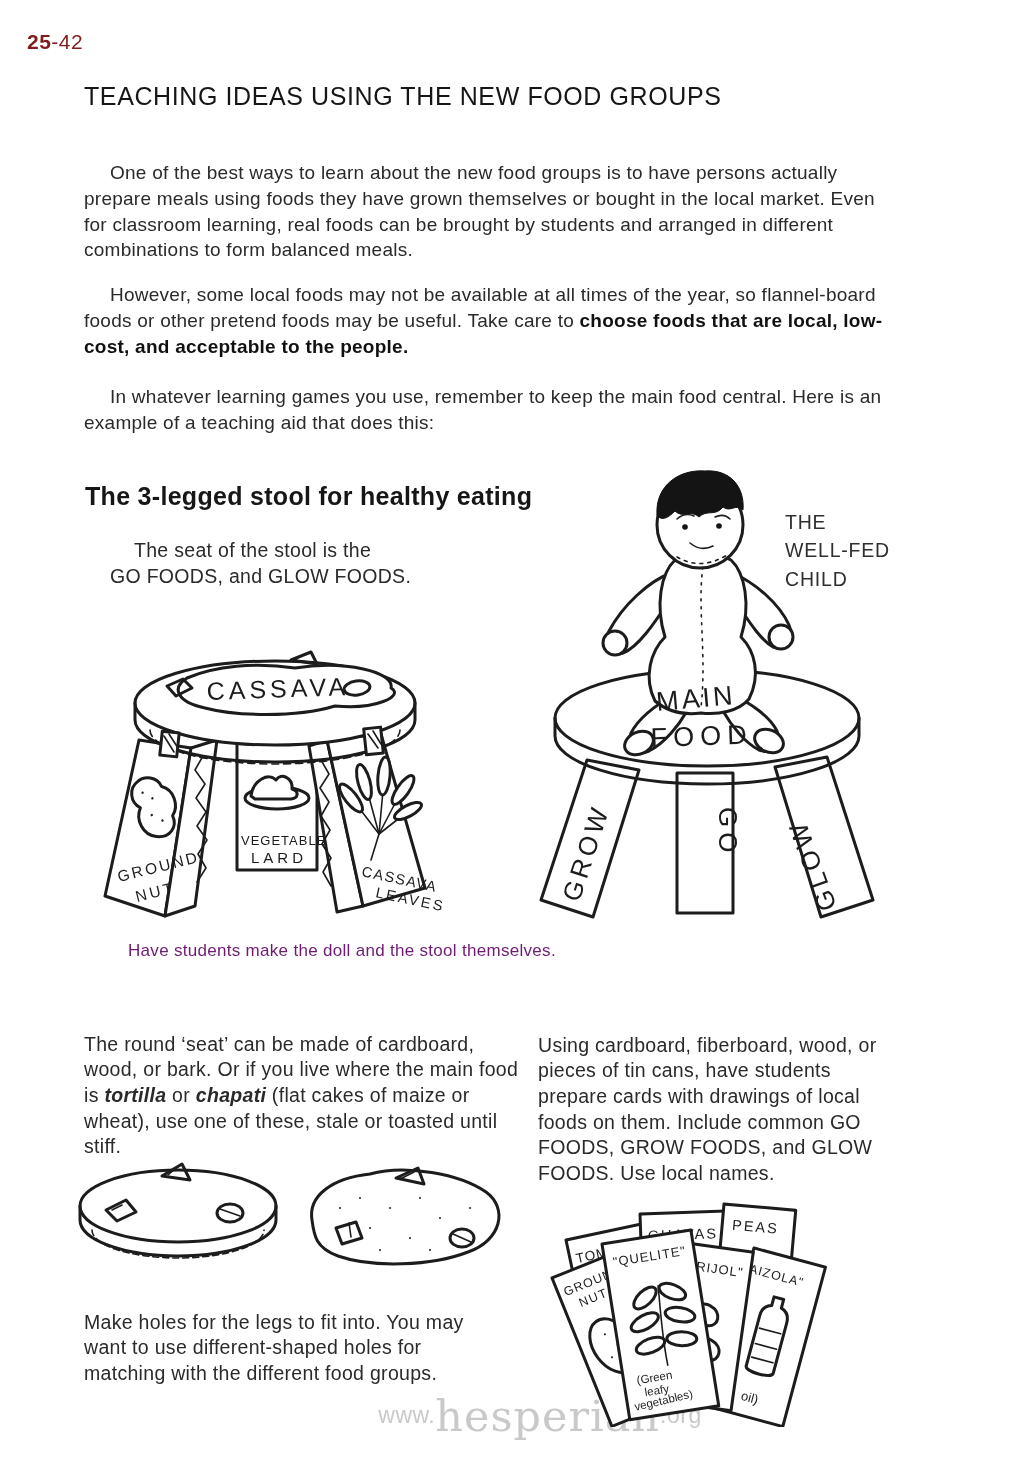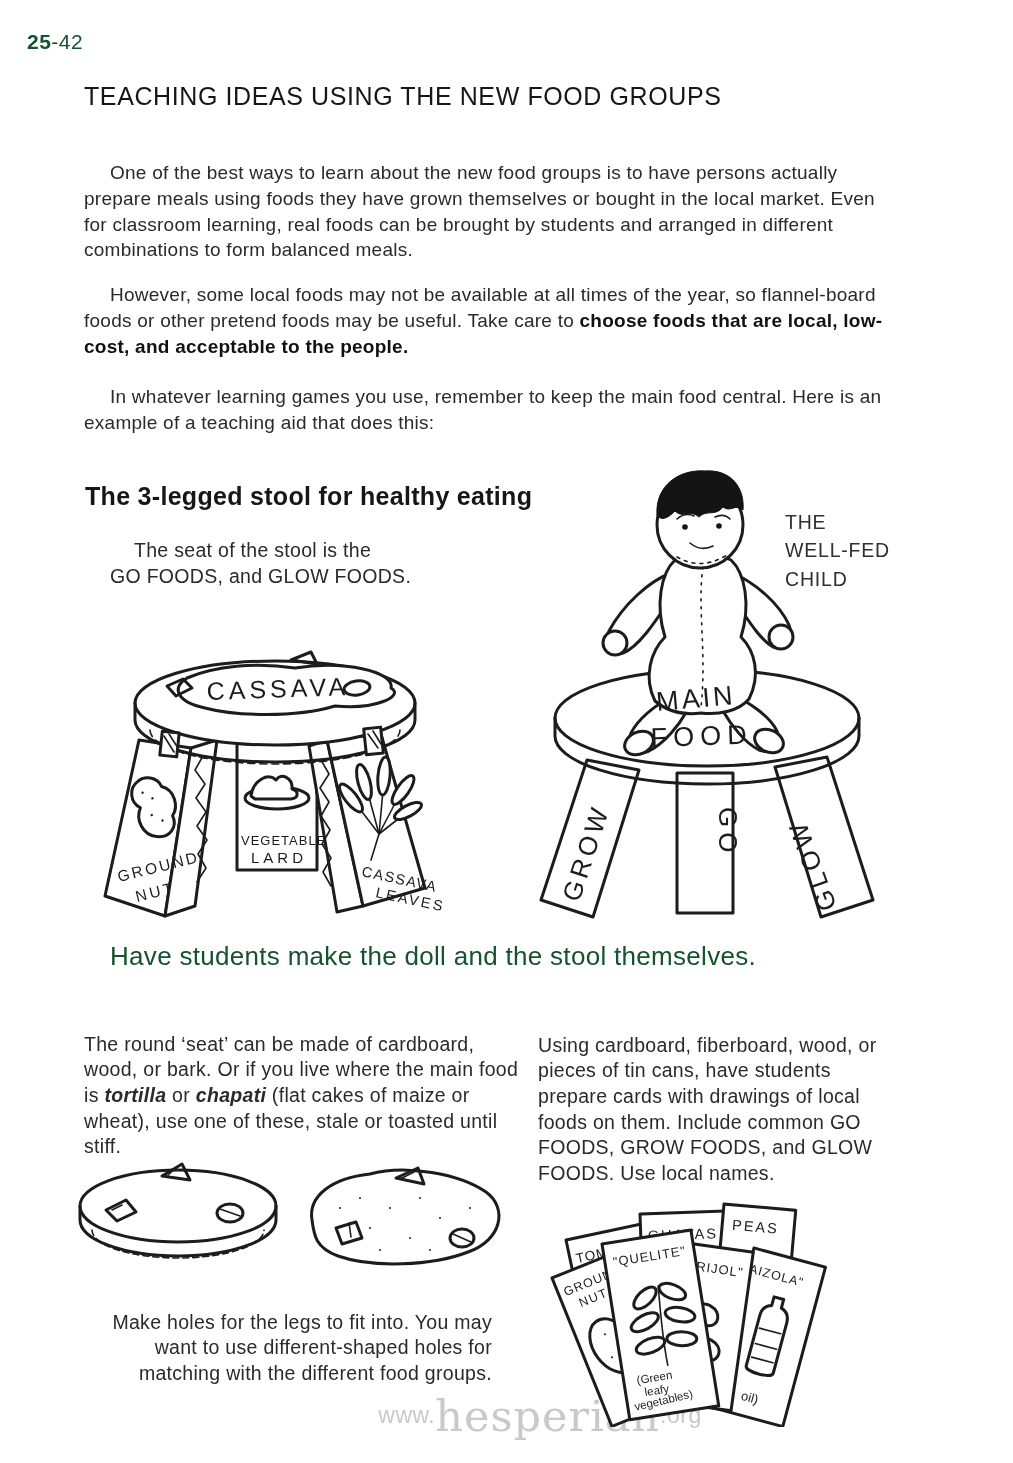--- a/index.html
+++ b/index.html
@@ -3,37 +3,37 @@
 <meta charset="utf-8">
 <style>
   html,body{margin:0;padding:0;background:#ffffff;}
   .page{
     position:relative;width:1013px;height:1463px;margin:0 auto;
     background:#ffffff;color:#1f1f1f;
     font-family:"Liberation Sans",sans-serif;
     overflow:hidden;
   }
   .abs{position:absolute;}
-  .page-number{left:27px;top:30px;font-size:21px;letter-spacing:.5px;color:#14532d;}
+  .page-number{left:27px;top:30px;font-size:21px;letter-spacing:.5px;color:#7f1d1d;}
   .page-number .b{font-weight:bold;}
   .doc-title{left:84px;top:82px;font-size:25px;letter-spacing:.6px;color:#161616;white-space:nowrap;}
   .para{font-size:19px;line-height:1.36;letter-spacing:.25px;color:#2a2a2a;text-indent:26px;}
   .p1{left:84px;top:141px;width:800px;}
   .p2{left:84px;top:263px;width:800px;}
   .p3{left:84px;top:365px;width:810px;}
   .para b{color:#111;}
   .stool-heading{left:85px;top:482px;font-size:25px;font-weight:bold;letter-spacing:.3px;color:#161616;white-space:nowrap;}
   .stool-desc{left:110px;top:538px;font-size:19.5px;line-height:1.33;letter-spacing:.3px;color:#2a2a2a;}
   .stool-desc .l1{padding-left:24px;}
   .caption{left:785px;top:508px;font-size:19.5px;line-height:1.45;letter-spacing:.8px;color:#2f2f2f;}
-  .note{left:110px;top:941px;font-size:26px;letter-spacing:.3px;color:#14532d;white-space:nowrap;}
+  .note{left:128px;top:941px;font-size:17px;letter-spacing:.3px;color:#701a75;white-space:nowrap;}
   .col-left{left:84px;top:1012px;width:440px;font-size:19.5px;line-height:1.32;letter-spacing:.3px;color:#2a2a2a;}
   .col-left .bi{font-weight:bold;font-style:italic;text-align:right;}
   .col-right{left:538px;top:1013px;width:340px;font-size:19.5px;line-height:1.32;letter-spacing:.3px;color:#2a2a2a;}
-  .make-holes{left:84px;top:1290px;width:408px;font-size:19.5px;line-height:1.32;letter-spacing:.3px;color:#2a2a2a;text-align:right;}
+  .make-holes{left:84px;top:1290px;width:408px;font-size:19.5px;line-height:1.32;letter-spacing:.3px;color:#2a2a2a;}
   .footer{left:305px;top:1395px;width:470px;text-align:center;color:#c9c9c9;line-height:1;}
   .footer .small{font-size:23px;letter-spacing:.5px;vertical-align:8px;}
   .footer .brand{font-family:"DejaVu Serif",serif;font-size:43px;letter-spacing:1px;}
   .footer .tagline{font-size:22px;letter-spacing:1.5px;margin-top:-4px;color:#cfcfcf;}
   svg text{font-family:"Liberation Sans",sans-serif;fill:#1c1c1c;}
   svg .ln{fill:none;stroke:#1c1c1c;stroke-width:3;stroke-linejoin:round;stroke-linecap:round;}
   svg .lnw{fill:#ffffff;stroke:#1c1c1c;stroke-width:3;stroke-linejoin:round;stroke-linecap:round;}
   svg .thin{fill:none;stroke:#1c1c1c;stroke-width:1.6;stroke-linejoin:round;stroke-linecap:round;}
 </style>
 </head>

